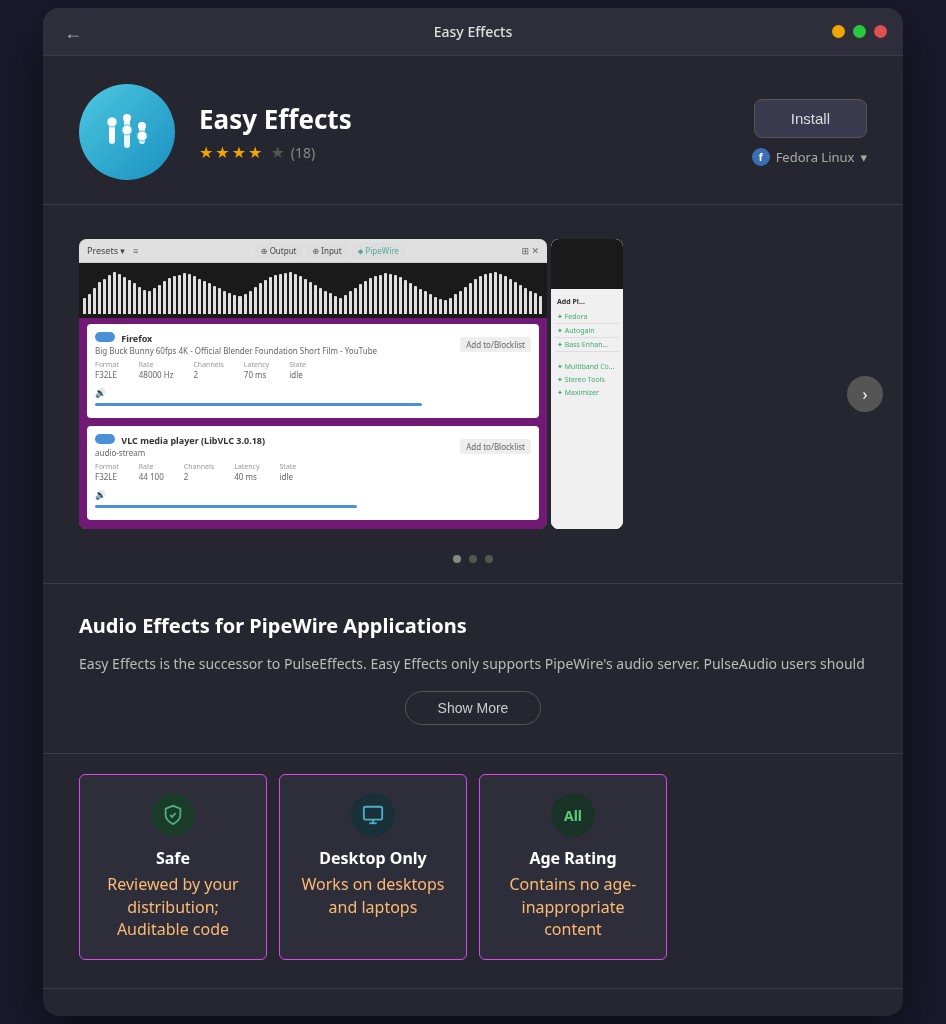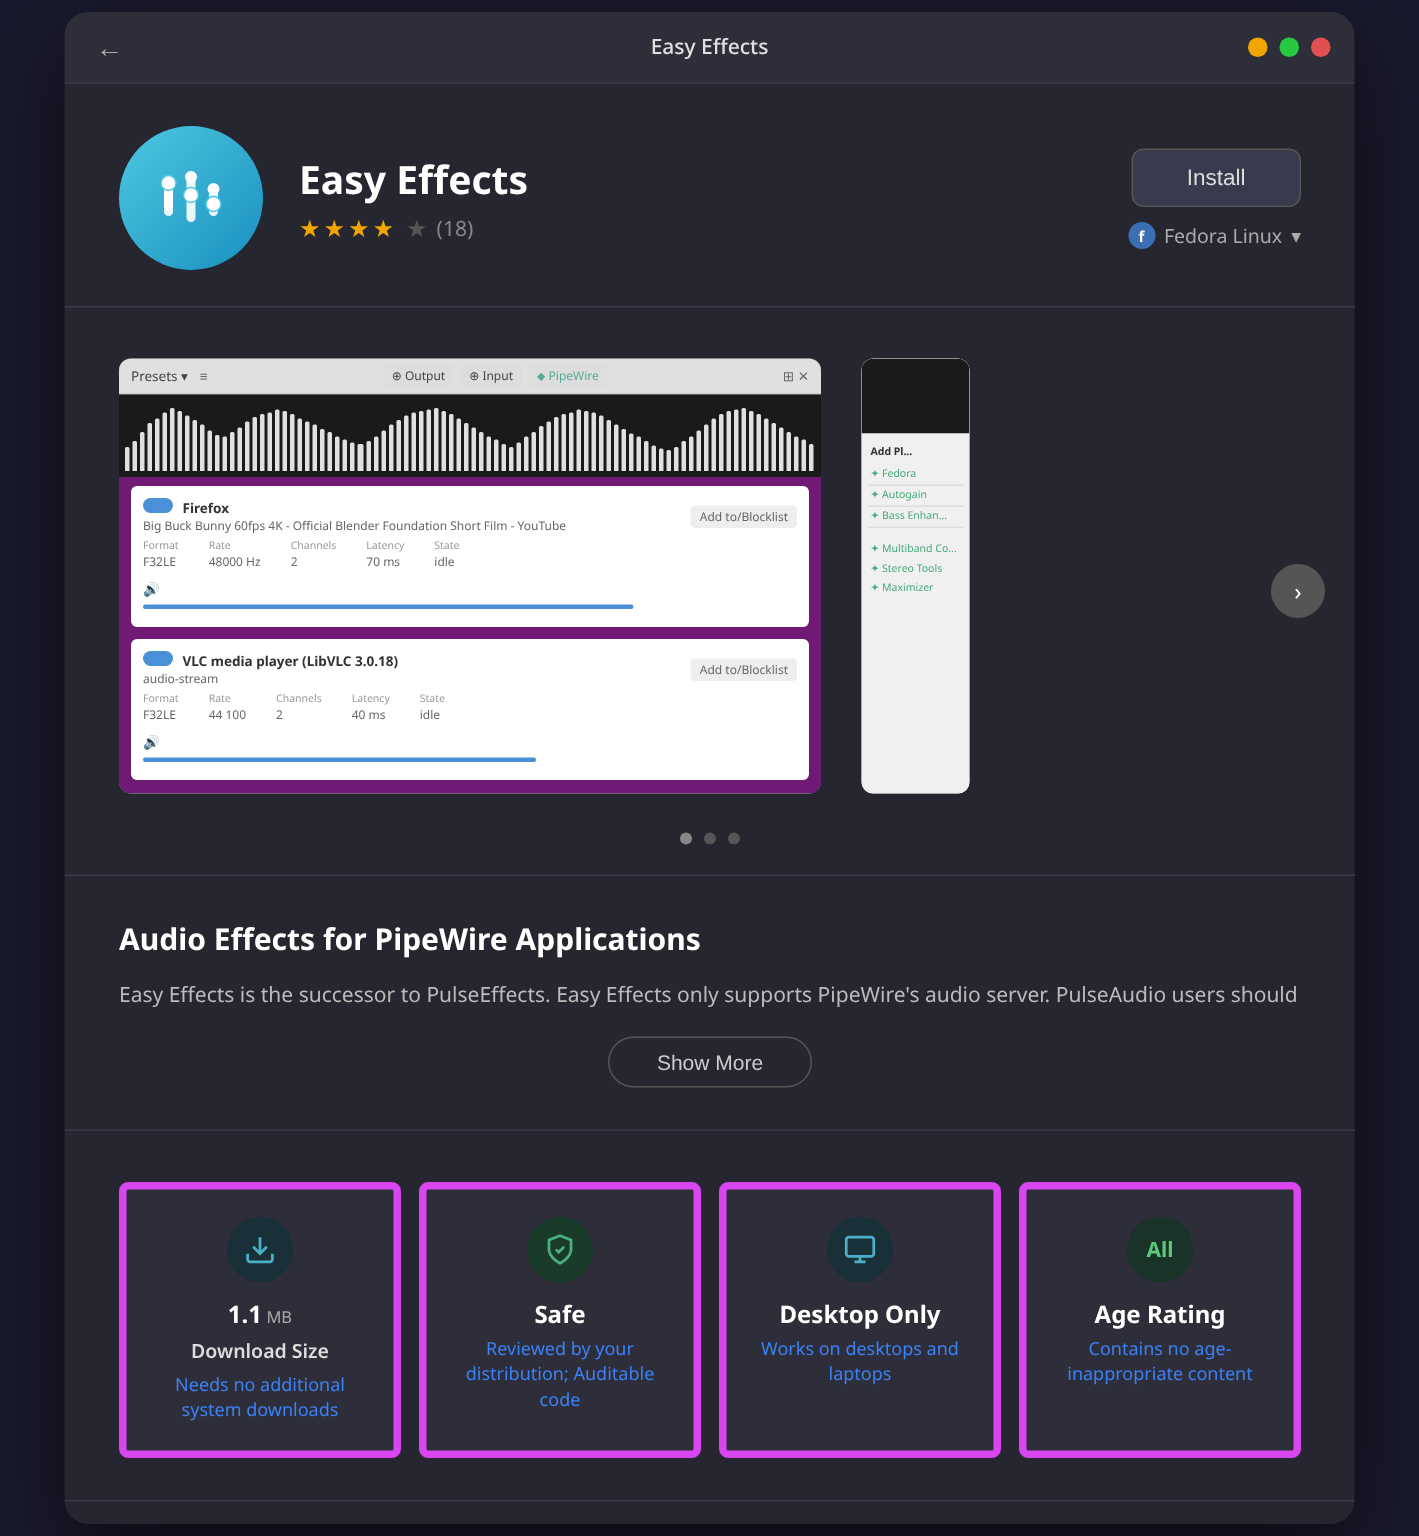--- a/index.html
+++ b/index.html
@@ -149,21 +149,21 @@
       font-weight: bold;
     }
     .screenshots-section {
       padding: 20px 0;
       border-bottom: 1px solid #3a3a48;
       position: relative;
       overflow: hidden;
     }
     .screenshots-container {
       display: flex;
-      gap: 27px;
+      gap: 4px;
       padding: 14px 36px;
       overflow: hidden;
     }
     .screenshot-main {
       width: 468px;
       height: 290px;
       border-radius: 8px;
       background: #f5f5f5;
       flex-shrink: 0;
       overflow: hidden;
@@ -319,22 +319,21 @@
       grid-template-columns: repeat(4, 1fr);
       gap: 12px;
       padding: 20px 36px 28px;
       border-bottom: 1px solid #3a3a48;
     }
     .info-card {
       background: #2e2e3a;
       border-radius: 6px;
       padding: 18px 12px;
       text-align: center;
-      border: 5px solid #d946ef;
-      margin-top: 14px;
+      border: 1px solid #d946ef;
     }
     .info-card-icon {
       width: 44px;
       height: 44px;
       border-radius: 50%;
       background: #3a3a4e;
       display: flex;
       align-items: center;
       justify-content: center;
       margin: 0 auto 10px;
@@ -350,22 +349,22 @@
       margin-bottom: 4px;
     }
     .info-card-value .unit { font-size: 11px; font-weight: 400; color: #aaa; }
     .info-card-label {
       font-size: 13px;
       font-weight: 600;
       color: #ddd;
       margin-bottom: 6px;
     }
     .info-card-desc {
-      font-size: 12px;
-      color: #3b82f6;
+      font-size: 16px;
+      color: #fdba74;
       line-height: 1.4;
     }
     
     .version-bar {
       padding: 18px 36px;
       display: flex;
       justify-content: space-between;
       align-items: center;
       color: #888;
       font-size: 14px;
@@ -659,34 +658,20 @@
     </div>
 
     <div class="description-section">
       <div class="description-title">Audio Effects for PipeWire Applications</div>
       <p class="description-text">Easy Effects is the successor to PulseEffects. Easy Effects only supports PipeWire's audio server. PulseAudio users should</p>
       <button class="show-more-btn">Show More</button>
     </div>
 
     <div class="info-cards">
 
-      <div class="info-card">
-        <div class="info-card-icon teal">
-          <svg width="22" height="22" viewBox="0 0 24 24" fill="none" stroke="#4ab0c8" stroke-width="2">
-            <path d="M21 15v4a2 2 0 0 1-2 2H5a2 2 0 0 1-2-2v-4"></path>
-            <polyline points="7 10 12 15 17 10"></polyline>
-            <line x1="12" y1="15" x2="12" y2="3"></line>
-          </svg>
-        </div>
-        <div class="info-card-value">
-          <span>1.1</span><span class="unit"> <span>MB</span></span>
-        </div>
-        <div class="info-card-label">Download Size</div>
-        <div class="info-card-desc">Needs no additional system downloads</div>
-      </div>
 
       <div class="info-card">
         <div class="info-card-icon green">
           <svg width="22" height="22" viewBox="0 0 24 24" fill="none" stroke="#4caf82" stroke-width="2">
             <path d="M12 22s8-4 8-10V5l-8-3-8 3v7c0 6 8 10 8 10z"></path>
             <polyline points="9 12 11 14 15 10"></polyline>
           </svg>
         </div>
         <div class="info-card-value">Safe</div>
         <div class="info-card-desc">Reviewed by your distribution; Auditable code</div>

